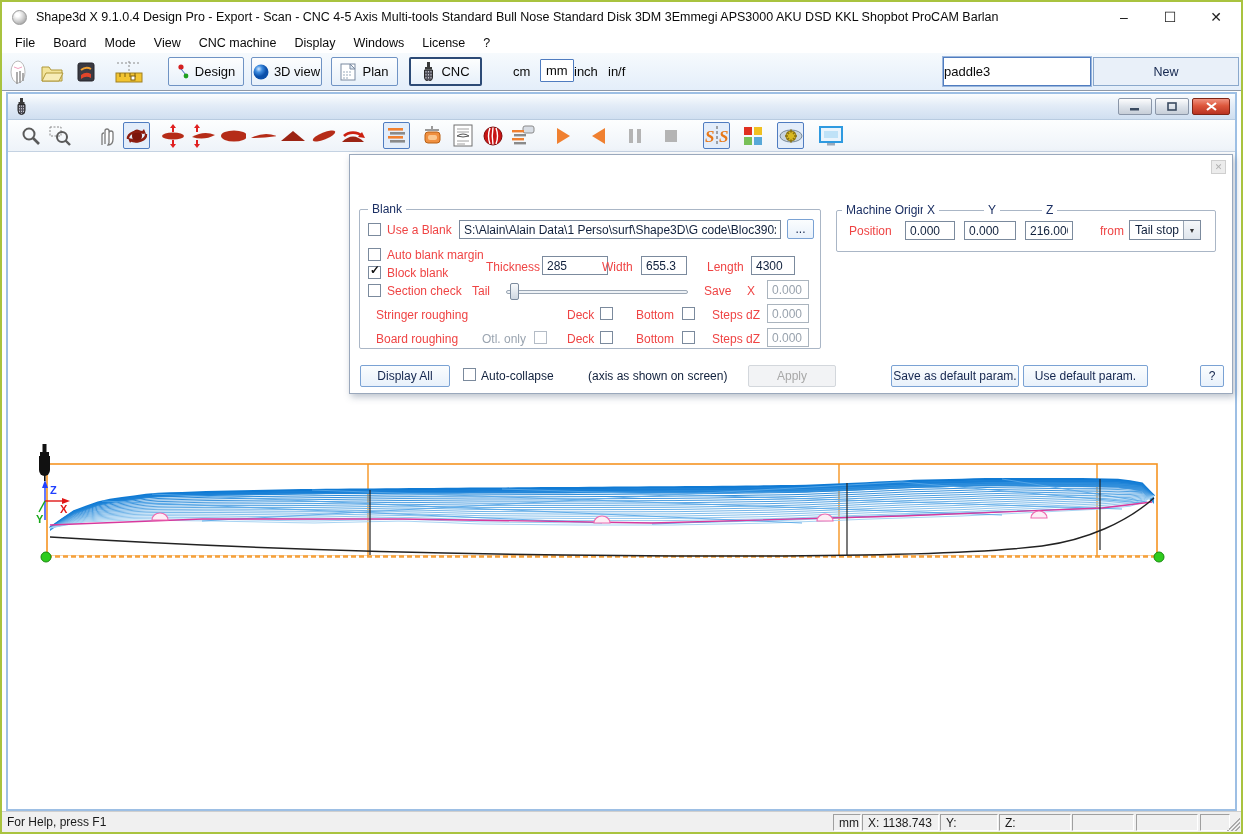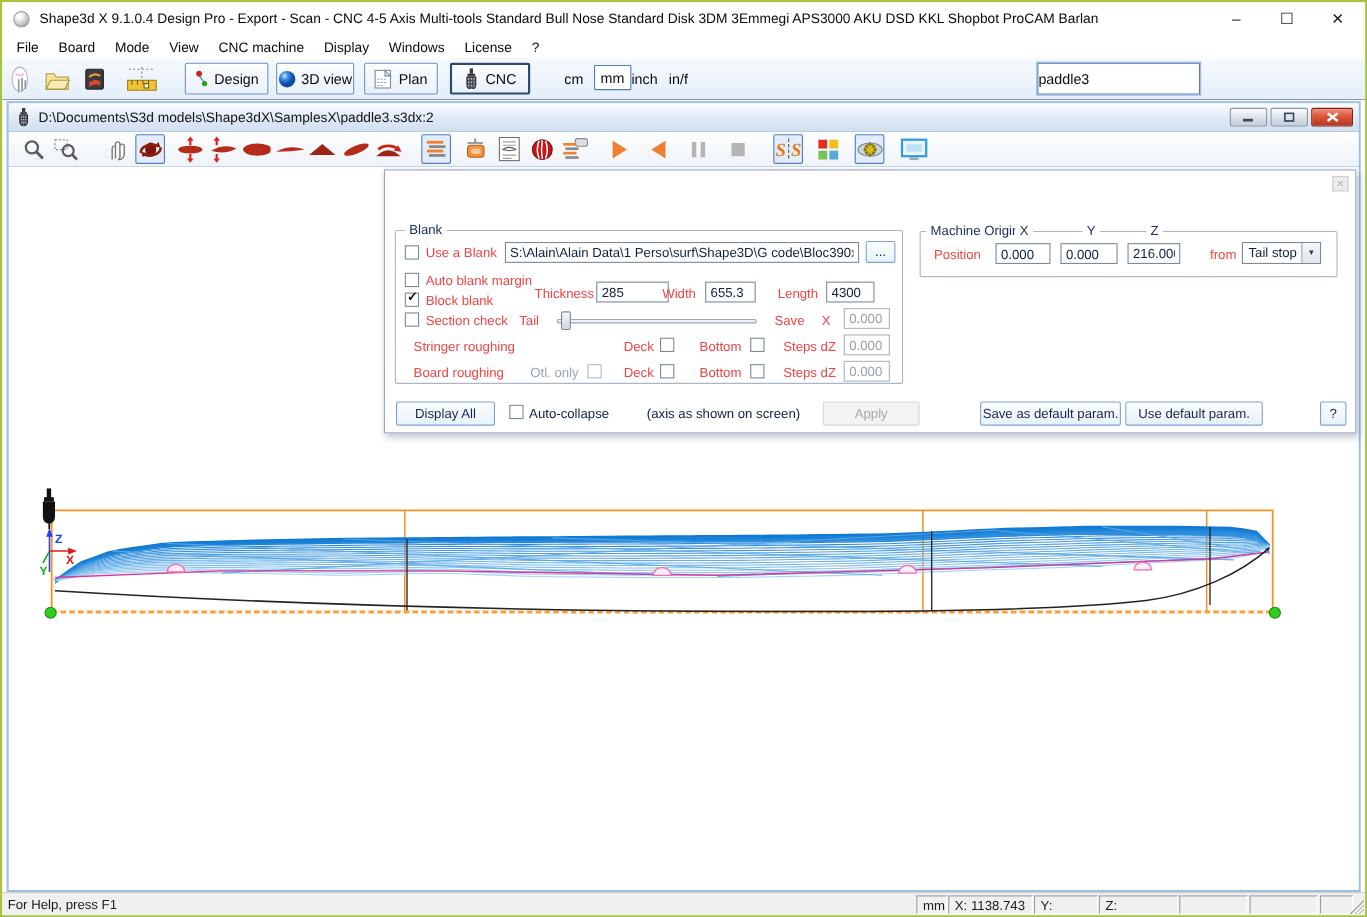--- a/index.html
+++ b/index.html
@@ -180,31 +180,31 @@
         </svg>
       <span>CNC</span>
     </span>
 
     <span class="unit" style="left:511px">cm</span>
     <span class="unit box" style="left:538px">mm</span>
     <span class="unit" style="left:572px">inch</span>
     <span class="unit" style="left:606px">in/f</span>
 
     <input class="name-input" readonly="" value="paddle3" style="">
+    <span class="new-btn">New</span>
   </div>
 
   <div class="child">
     <div class="child-title">
       <svg width="13" height="17">
           <rect x="5" y="0" width="3" height="4" fill="#3a3a3a"></rect>
           <rect x="3.5" y="4" width="6" height="2" fill="#3a3a3a"></rect>
           <path d="M3 6.5 h7 v6 a3.5 4 0 0 1 -7 0 Z" fill="#50505a" stroke="#2a2a2a"></path>
           <path d="M4.5 7.5 v7 M6.5 7.5 v8.5 M8.5 7.5 v7" stroke="#c8c8d0" stroke-dasharray="1.3 1.3"></path>
         </svg>
-      <span>D:\Documents\S3d models\Shape3dX\SamplesX\paddle3.s3dx:2</span>
       <span class="child-btns">
         <span class="cbtn">
             <svg width="10" height="8">
               <rect x="0" y="5" width="9" height="2.5" fill="#3a4a60"></rect>
             </svg>
           </span>
         <span class="cbtn">
             <svg width="10" height="9">
               <rect x="1" y="1" width="8" height="7" fill="none" stroke="#3a4a60" stroke-width="1.6"></rect>
             </svg>

